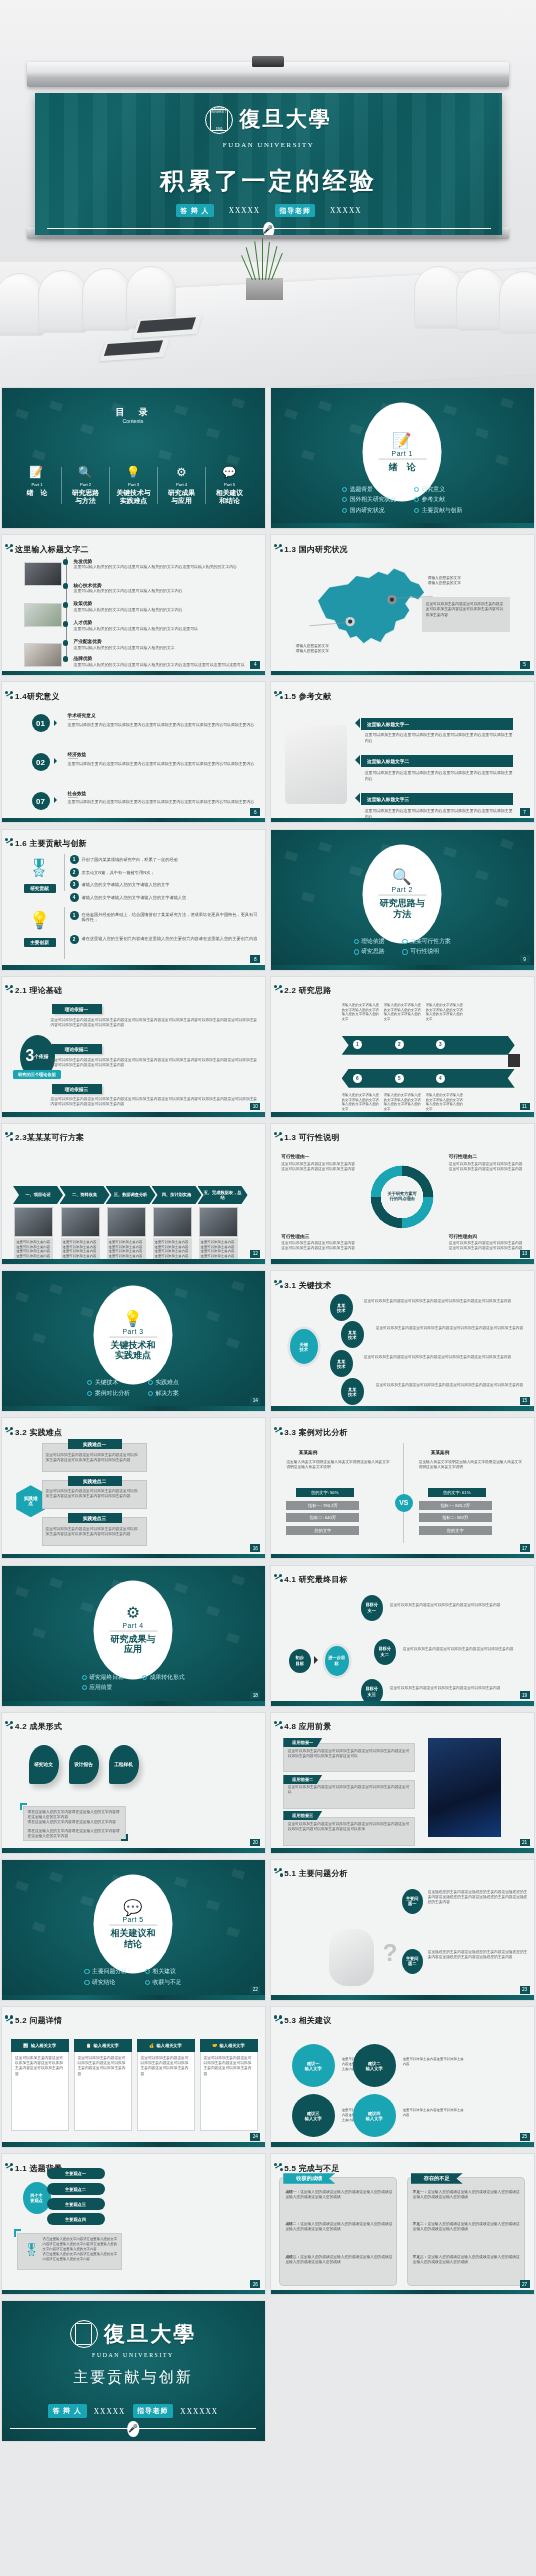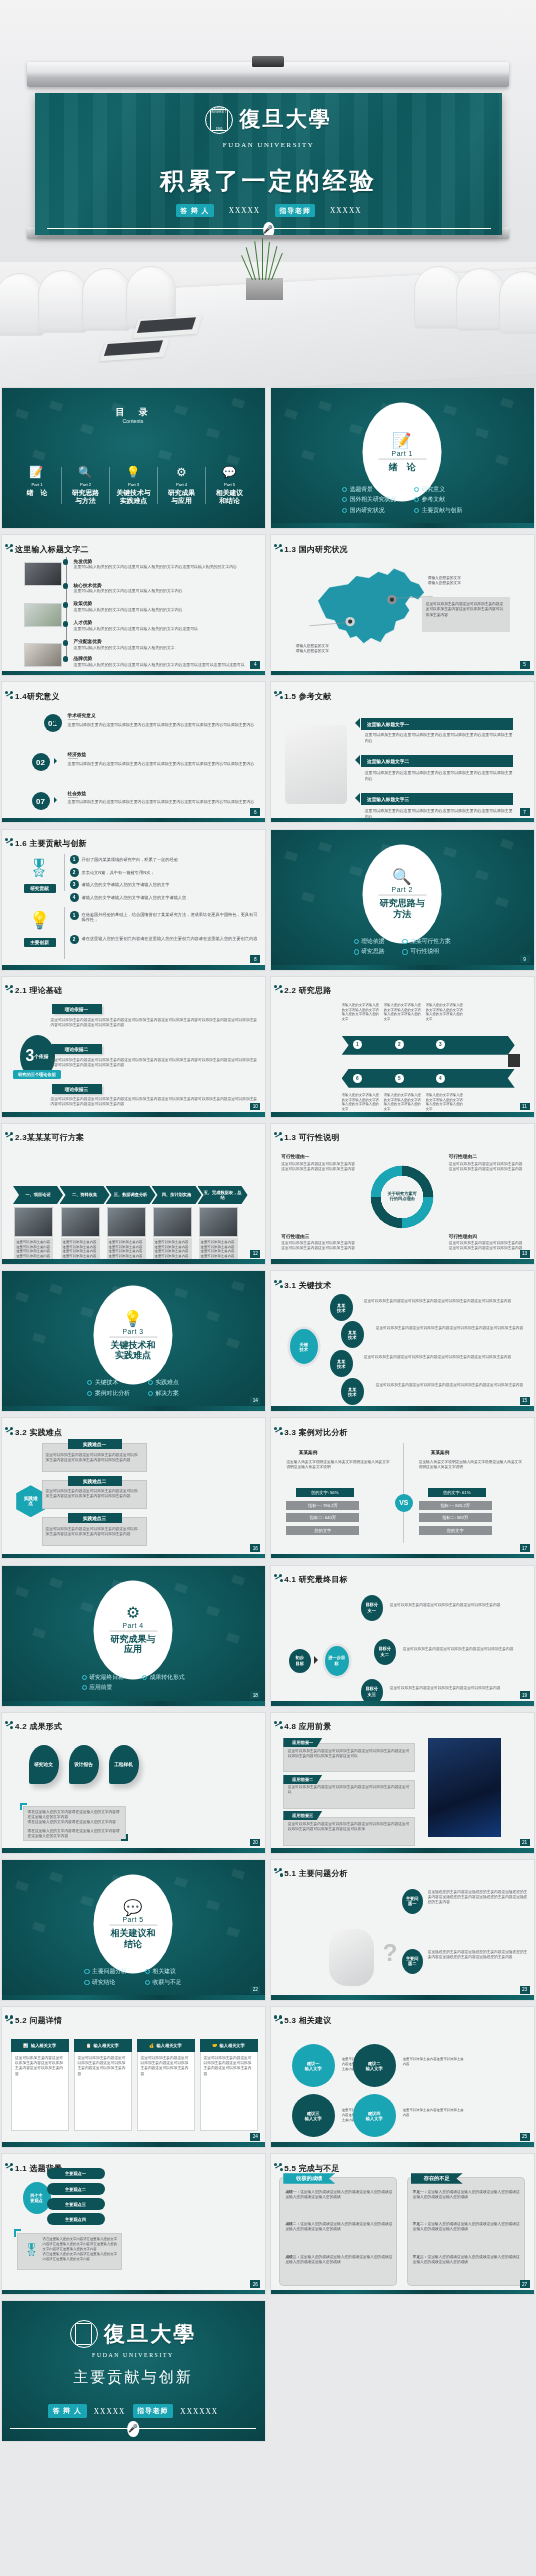--- a/index.html
+++ b/index.html
@@ -486,21 +486,21 @@
       <div class="pgnum">5</div>
     </div>
     <div class="slide">
       <div class="nodeicon">
         <u></u>
         <i></i>
         <i></i>
         <i></i>
       </div>
           <div class="stitle">1.4研究意义</div>
-      <div class="numcircle" style="left:42px;top:32px">01</div>
+      <div class="numcircle" style="left:30px;top:32px">01</div>
     <div style="position:absolute;left:52px;top:38px;width:0;height:0;border:3.7px solid transparent;border-left-color:#0d5256"></div>
     <div class="bold9" style="position:absolute;left:66px;top:30px">学术研究意义</div>
     <div style="position:absolute;left:66px;top:37px;width:10.5px;height:0.5px;background:#bdbfc0"></div>
     <div class="ftxt" style="left:66px;top:40px;right:7.3px">这里可以添加主要内容这里可以添加主要内容这里可以添加主要内容这里可以添加主要内容可以添加主要内容</div>
       <div class="numcircle" style="left:30px;top:71px">02</div>
     <div style="position:absolute;left:52px;top:76px;width:0;height:0;border:3.7px solid transparent;border-left-color:#0d5256"></div>
     <div class="bold9" style="position:absolute;left:66px;top:69px">经济效益</div>
     <div style="position:absolute;left:66px;top:76px;width:10.5px;height:0.5px;background:#bdbfc0"></div>
     <div class="ftxt" style="left:66px;top:79px;right:7.3px">这里可以添加主要内容这里可以添加主要内容这里可以添加主要内容这里可以添加主要内容可以添加主要内容</div>
       <div class="numcircle" style="left:30px;top:110px">07</div>

